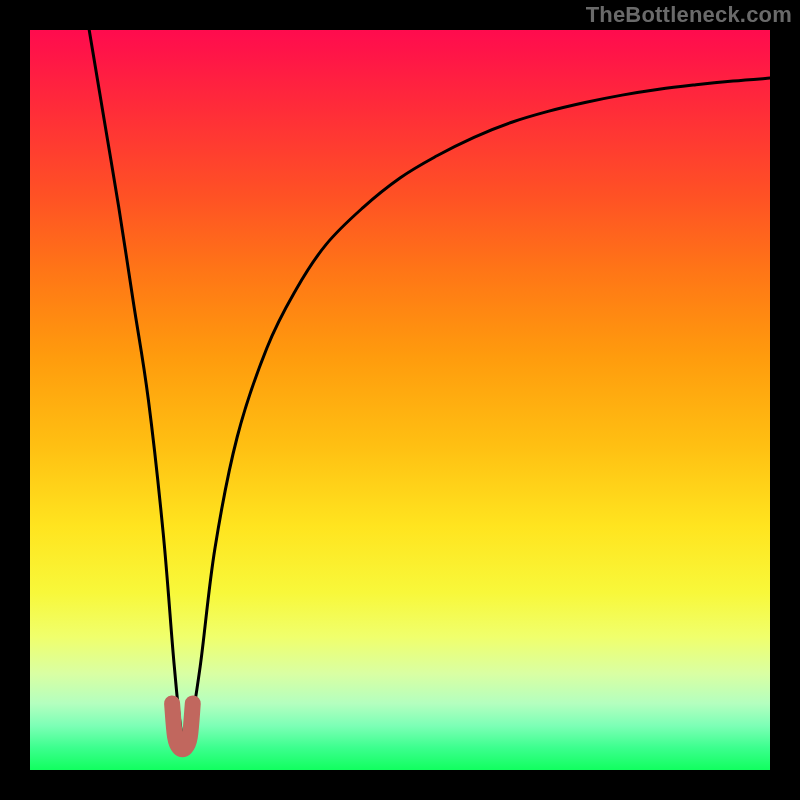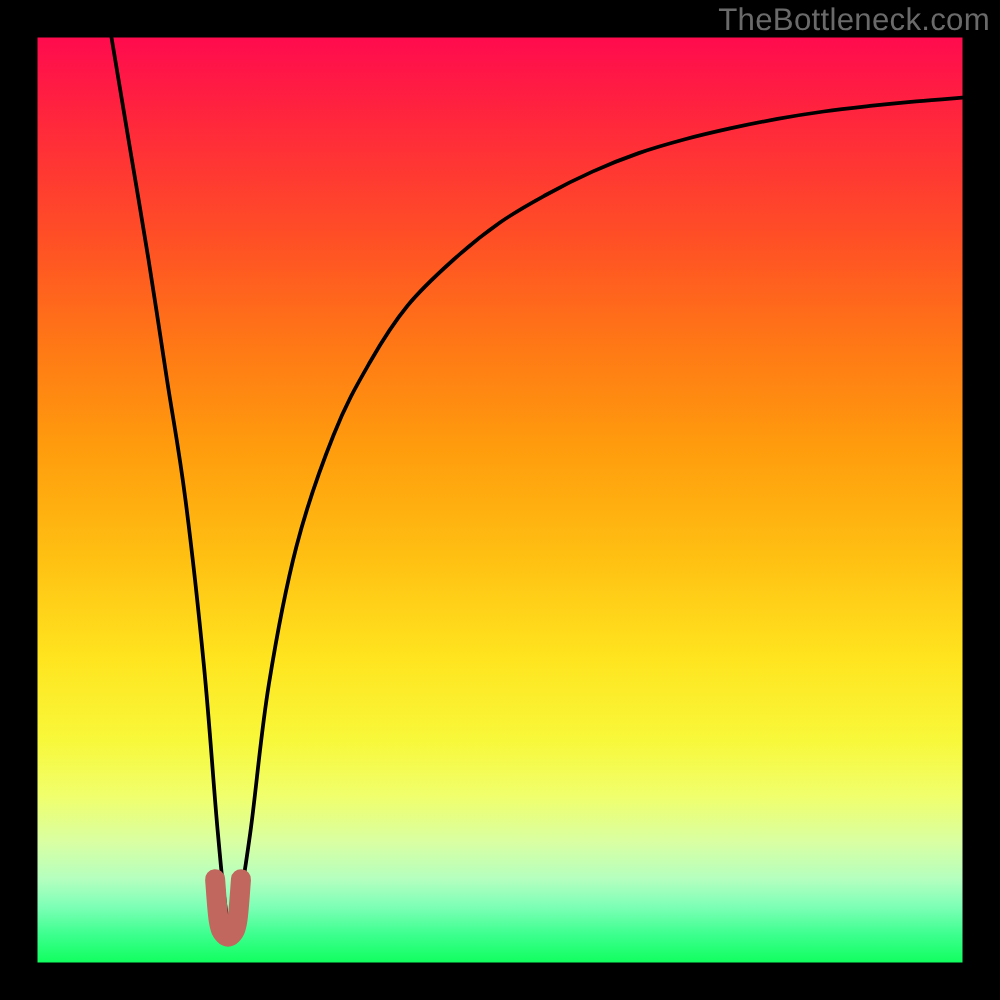--- a/index.html
+++ b/index.html
@@ -17,22 +17,22 @@
     top: 0;
     width: 800px;
     height: 800px;
     background: #000;
   }
   .watermark {
     position: absolute;
     top: 2px;
     right: 8px;
     color: #6a6a6a;
-    font-size: 25px;
-    font-weight: 400;
+    font-size: 22px;
+    font-weight: 700;
     letter-spacing: 0.2px;
     z-index: 10;
     user-select: none;
   }
   .plot-area {
     position: absolute;
     left: 30px;
     top: 30px;
     width: 740px;
     height: 740px;

